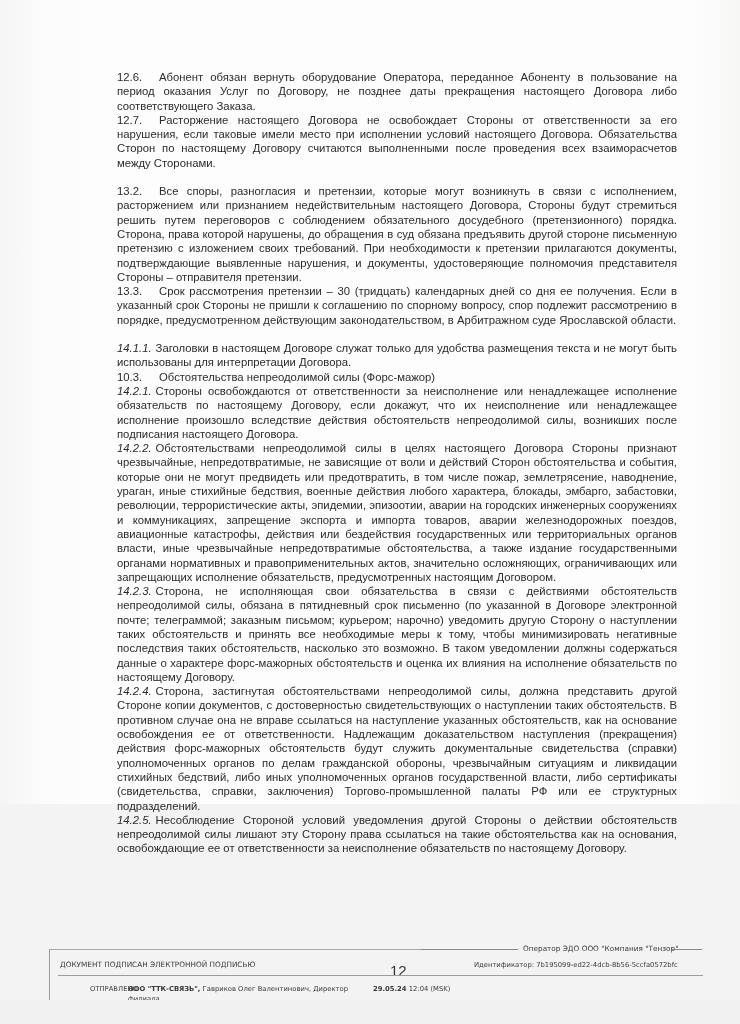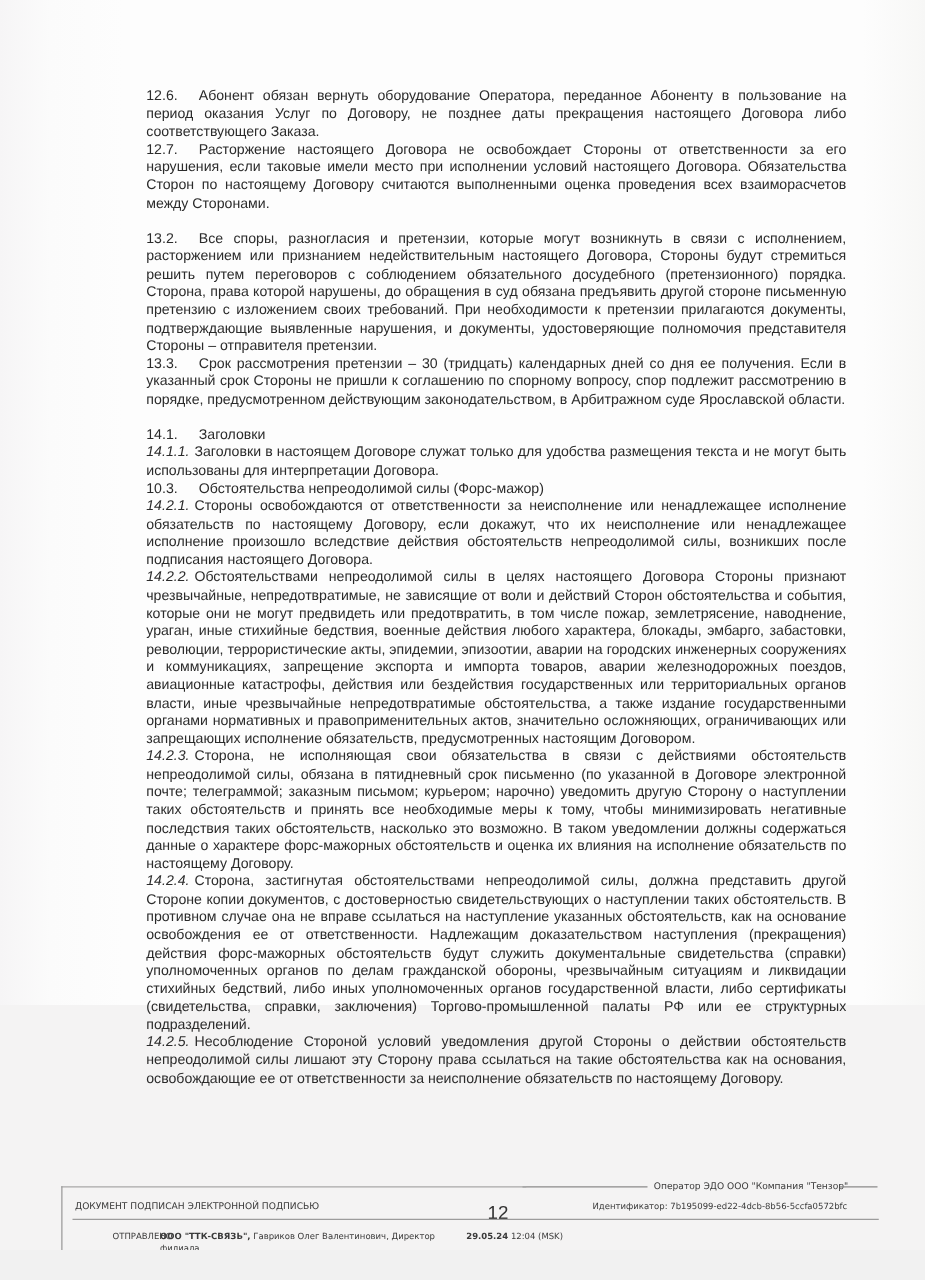--- a/index.html
+++ b/index.html
@@ -36,26 +36,25 @@
   .bold { font-weight: bold; }
   .pagenum { position: absolute; left: 390px; top: 962px; font-size: 15px; font-family: "Liberation Sans", sans-serif; color: #333; }
   .bottom-band { position: absolute; left: 0; top: 1000px; width: 740px; height: 24px; background: #f1f1f1; }
 </style>
 </head>
 <body>
 
 <div class="page">
   <div class="content" id="doc-body">
       <p class="para"><span class="num">12.6.</span><span>Абонент обязан вернуть оборудование Оператора, переданное Абоненту в пользование на период оказания Услуг по Договору, не позднее даты прекращения настоящего Договора либо соответствующего Заказа.</span></p>
-      <p class="para"><span class="num">12.7.</span><span>Расторжение настоящего Договора не освобождает Стороны от ответственности за его нарушения, если таковые имели место при исполнении условий настоящего Договора. Обязательства Сторон по настоящему Договору считаются выполненными оценка проведения всех взаиморасчетов между Сторонами.</span></p>
+      <p class="para"><span class="num">12.7.</span><span>Расторжение настоящего Договора не освобождает Стороны от ответственности за его нарушения, если таковые имели место при исполнении условий настоящего Договора. Обязательства Сторон по настоящему Договору считаются выполненными после проведения всех взаиморасчетов между Сторонами.</span></p>
       <div class="gap"></div>
       <p class="para"><span class="num">13.2.</span><span>Все споры, разногласия и претензии, которые могут возникнуть в связи с исполнением, расторжением или признанием недействительным настоящего Договора, Стороны будут стремиться решить путем переговоров с соблюдением обязательного досудебного (претензионного) порядка. Сторона, права которой нарушены, до обращения в суд обязана предъявить другой стороне письменную претензию с изложением своих требований. При необходимости к претензии прилагаются документы, подтверждающие выявленные нарушения, и документы, удостоверяющие полномочия представителя Стороны – отправителя претензии.</span></p>
       <p class="para"><span class="num">13.3.</span><span>Срок рассмотрения претензии – 30 (тридцать) календарных дней со дня ее получения. Если в указанный срок Стороны не пришли к соглашению по спорному вопросу, спор подлежит рассмотрению в порядке, предусмотренном действующим законодательством, в Арбитражном суде Ярославской области.</span></p>
       <div class="gap"></div>
-      <p class="para"><span class="num">14.1.</span><span>Заголовки</span></p>
       <p class="para sub"><span class="num">14.1.1.</span><span>Заголовки в настоящем Договоре служат только для удобства размещения текста и не могут быть использованы для интерпретации Договора.</span></p>
       <p class="para"><span class="num">10.3.</span><span>Обстоятельства непреодолимой силы (Форс-мажор)</span></p>
       <p class="para sub"><span class="num">14.2.1.</span><span>Стороны освобождаются от ответственности за неисполнение или ненадлежащее исполнение обязательств по настоящему Договору, если докажут, что их неисполнение или ненадлежащее исполнение произошло вследствие действия обстоятельств непреодолимой силы, возникших после подписания настоящего Договора.</span></p>
       <p class="para sub"><span class="num">14.2.2.</span><span>Обстоятельствами непреодолимой силы в целях настоящего Договора Стороны признают чрезвычайные, непредотвратимые, не зависящие от воли и действий Сторон обстоятельства и события, которые они не могут предвидеть или предотвратить, в том числе пожар, землетрясение, наводнение, ураган, иные стихийные бедствия, военные действия любого характера, блокады, эмбарго, забастовки, революции, террористические акты, эпидемии, эпизоотии, аварии на городских инженерных сооружениях и коммуникациях, запрещение экспорта и импорта товаров, аварии железнодорожных поездов, авиационные катастрофы, действия или бездействия государственных или территориальных органов власти, иные чрезвычайные непредотвратимые обстоятельства, а также издание государственными органами нормативных и правоприменительных актов, значительно осложняющих, ограничивающих или запрещающих исполнение обязательств, предусмотренных настоящим Договором.</span></p>
       <p class="para sub"><span class="num">14.2.3.</span><span>Сторона, не исполняющая свои обязательства в связи с действиями обстоятельств непреодолимой силы, обязана в пятидневный срок письменно (по указанной в Договоре электронной почте; телеграммой; заказным письмом; курьером; нарочно) уведомить другую Сторону о наступлении таких обстоятельств и принять все необходимые меры к тому, чтобы минимизировать негативные последствия таких обстоятельств, насколько это возможно. В таком уведомлении должны содержаться данные о характере форс-мажорных обстоятельств и оценка их влияния на исполнение обязательств по настоящему Договору.</span></p>
       <p class="para sub"><span class="num">14.2.4.</span><span>Сторона, застигнутая обстоятельствами непреодолимой силы, должна представить другой Стороне копии документов, с достоверностью свидетельствующих о наступлении таких обстоятельств. В противном случае она не вправе ссылаться на наступление указанных обстоятельств, как на основание освобождения ее от ответственности. Надлежащим доказательством наступления (прекращения) действия форс-мажорных обстоятельств будут служить документальные свидетельства (справки) уполномоченных органов по делам гражданской обороны, чрезвычайным ситуациям и ликвидации стихийных бедствий, либо иных уполномоченных органов государственной власти, либо сертификаты (свидетельства, справки, заключения) Торгово-промышленной палаты РФ или ее структурных подразделений.</span></p>
       <p class="para sub"><span class="num">14.2.5.</span><span>Несоблюдение Стороной условий уведомления другой Стороны о действии обстоятельств непреодолимой силы лишают эту Сторону права ссылаться на такие обстоятельства как на основания, освобождающие ее от ответственности за неисполнение обязательств по настоящему Договору.</span></p>
     </div>
 
   <div class="pagenum">12</div>

